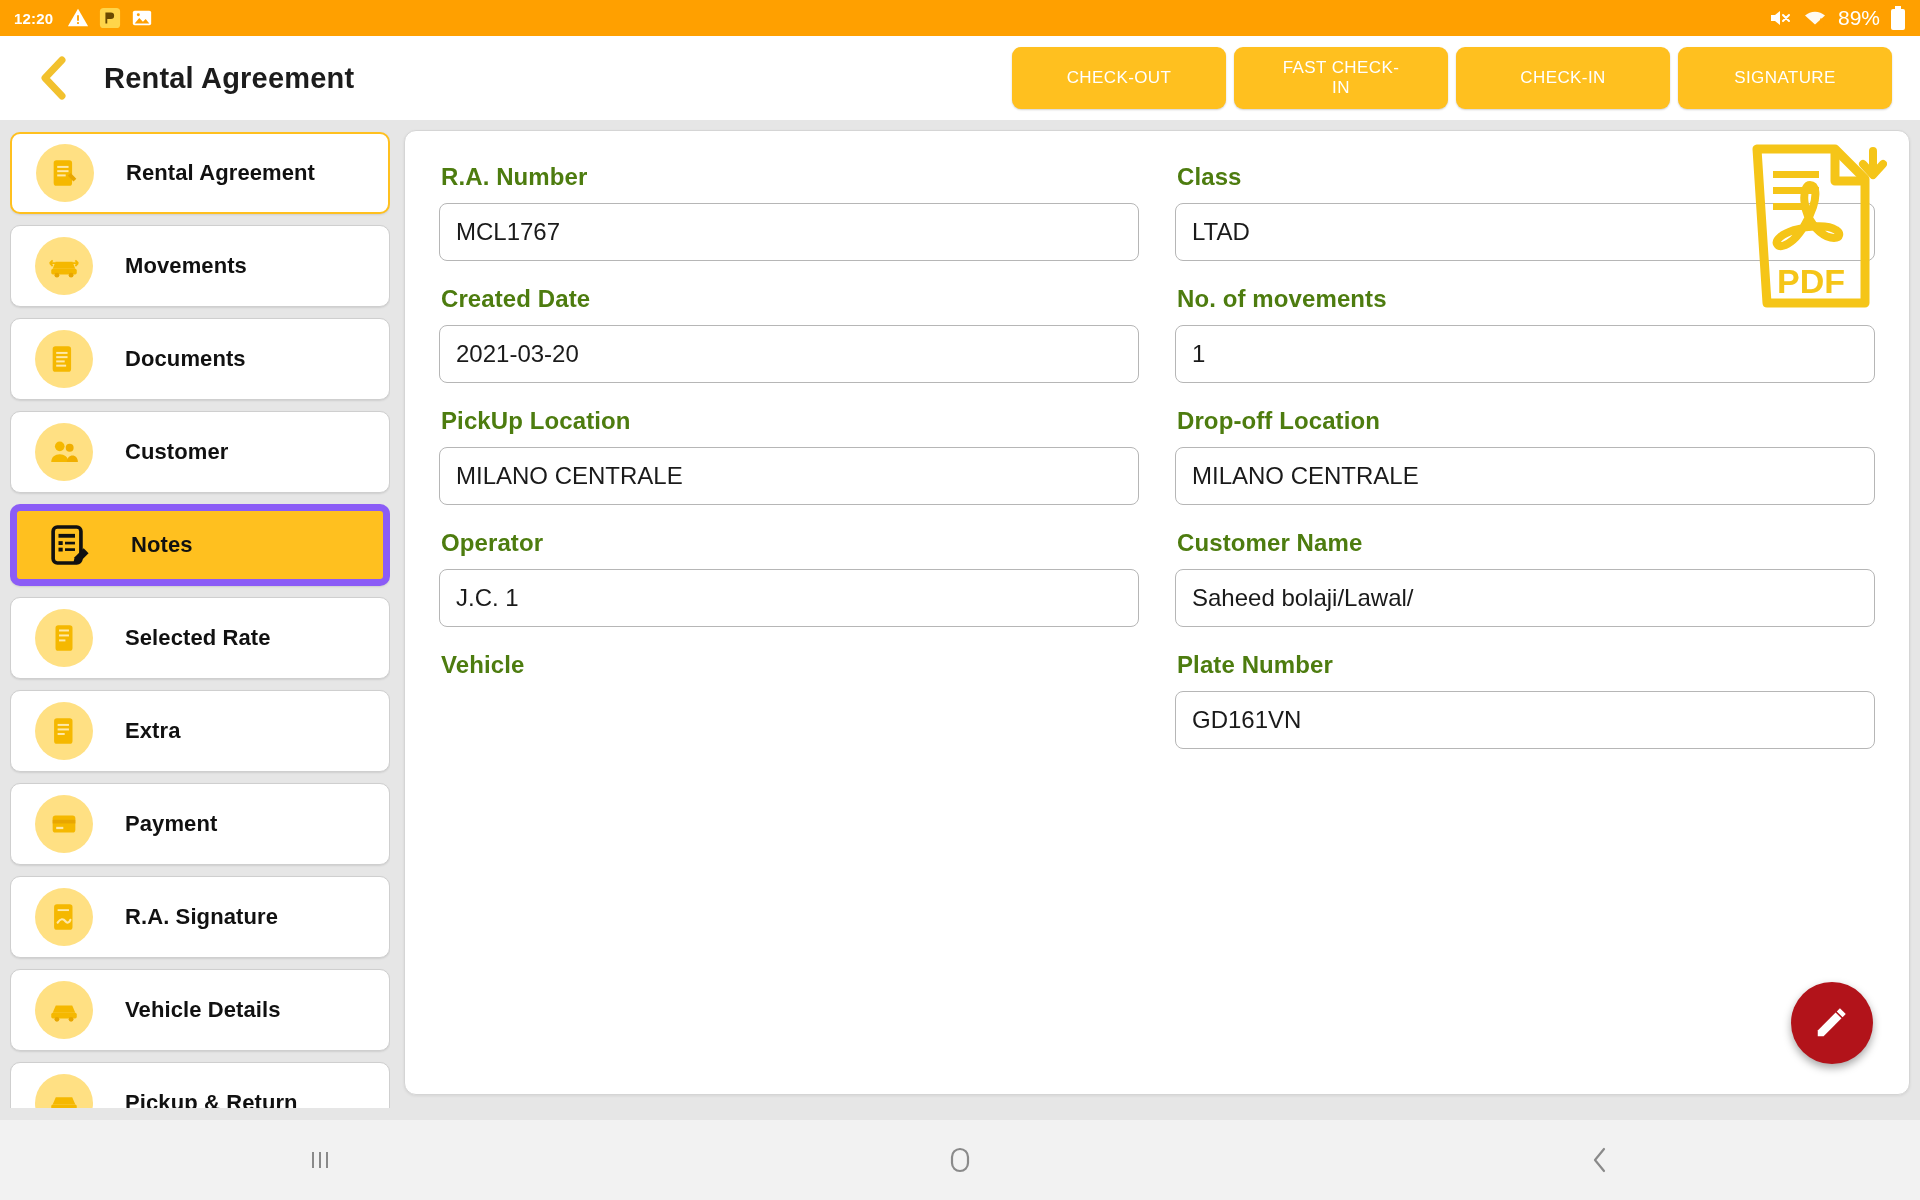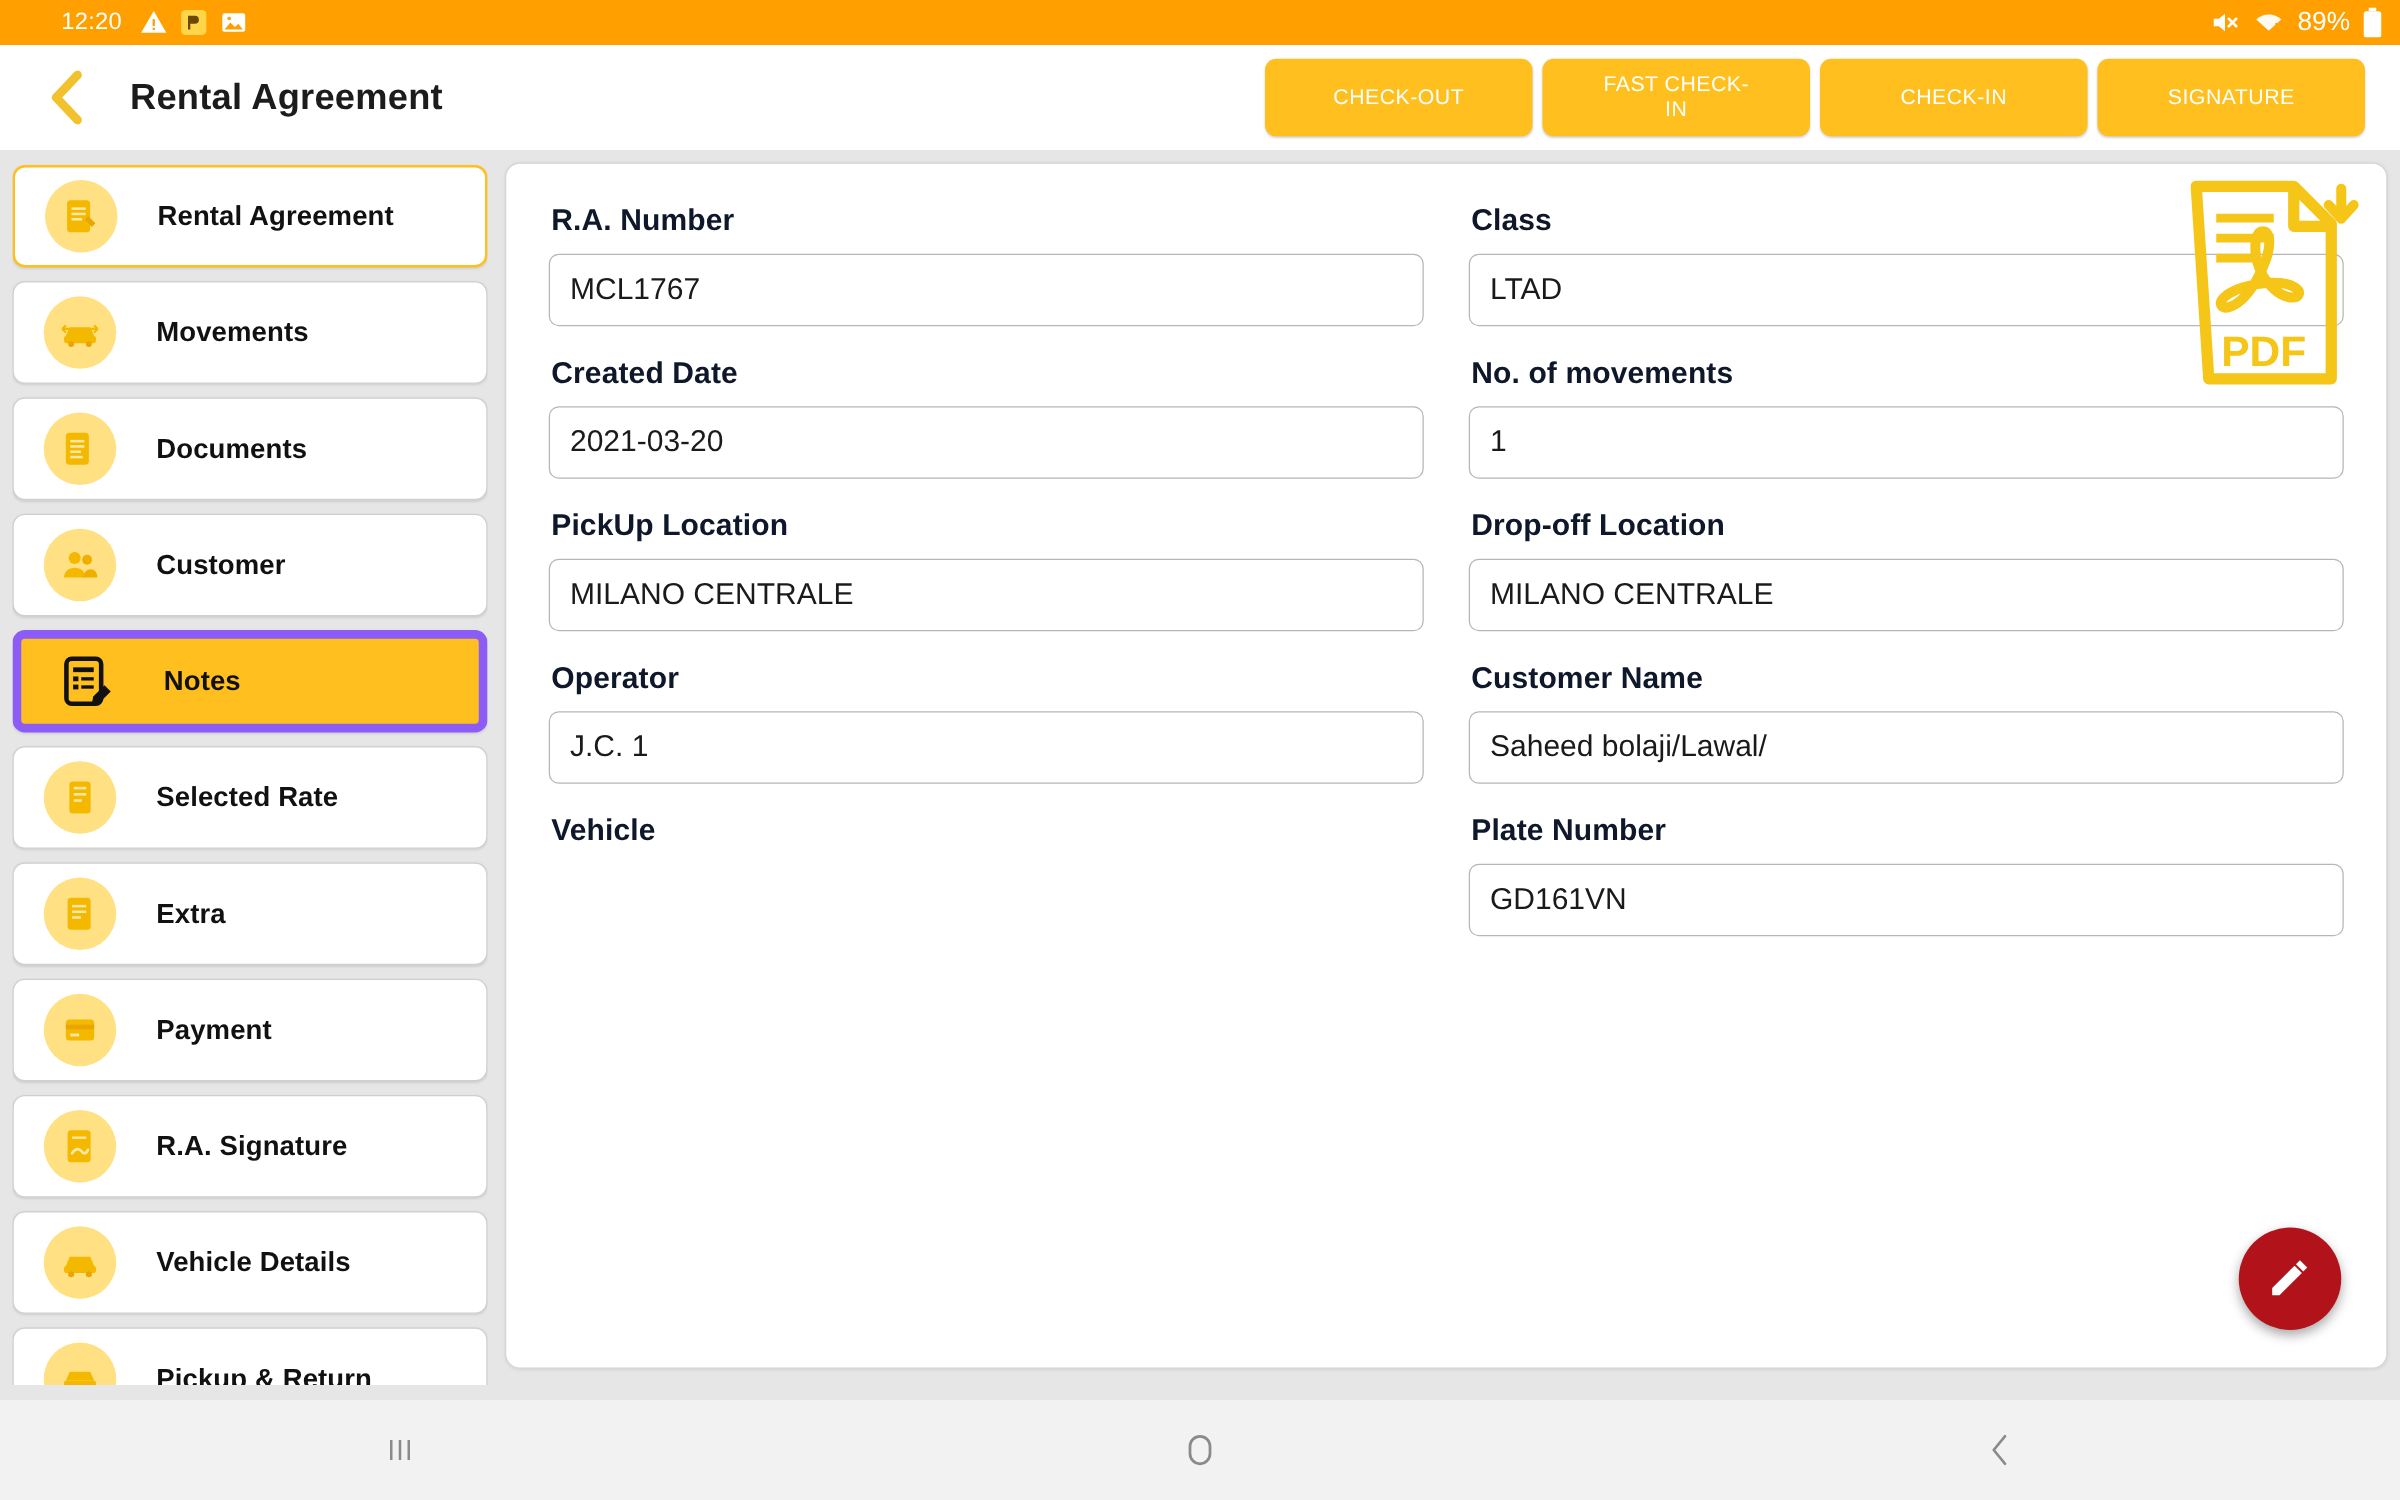--- a/index.html
+++ b/index.html
@@ -11,21 +11,21 @@
   }
   #app { position: relative; width: 1920px; height: 1200px; background:#e8e8e8; }
 
   
   .statusbar {
     position: absolute; top:0; left:0; width:1920px; height:36px;
     background: var(--orange, #ffa000);
     display:flex; align-items:center; padding: 0 14px;
     color:#fff;
   }
-  .sb-time { font-size: 19px; font-weight: 400; letter-spacing: .2px; color:#fff;margin-left:35px; }
+  .sb-time { font-size: 15px; font-weight: 700; letter-spacing: .2px; color:#fff; }
   .sb-icons-left { display:flex; align-items:center; gap:10px; margin-left:14px; }
   .sb-right { margin-left:auto; display:flex; align-items:center; gap:10px; }
   .sb-batt-text { font-size:21px; color:#fff; }
   .ico { display:inline-block; line-height:0; }
 
   
   .appbar {
     position:absolute; top:36px; left:0; width:1920px; height:84px;
     background:#ffffff; display:flex; align-items:center; padding: 0 18px;
   }
@@ -81,21 +81,21 @@
   .content-card {
     flex:1; height:965px; background:#ffffff; border:1px solid #d5d5d5;
     border-radius:12px; position:relative; padding: 24px 34px;
     box-shadow: 0 1px 3px rgba(0,0,0,.08);
   }
   .form-grid {
     display:grid; grid-template-columns: 1fr 1fr; column-gap:36px; row-gap:0px;
   }
   .field { margin-bottom: 16px; }
   .field-label {
-    font-size:24px; font-weight:bold; color:#0f172a; margin: 8px 0 12px 2px;
+    font-size:24px; font-weight:bold; color:#4d7c0f; margin: 8px 0 12px 2px;
     letter-spacing:.1px;
   }
   .field-input {
     width:100%; height:58px; border:1px solid #b6b6b6; border-radius:8px;
     background:#fff; font-size:24px; color:#1a1a1a; padding: 0 16px;
     font-family:"Liberation Sans", sans-serif;
   }
 
   .pdf-icon {
     position:absolute; top:10px; right:22px; width:140px; height:170px;

